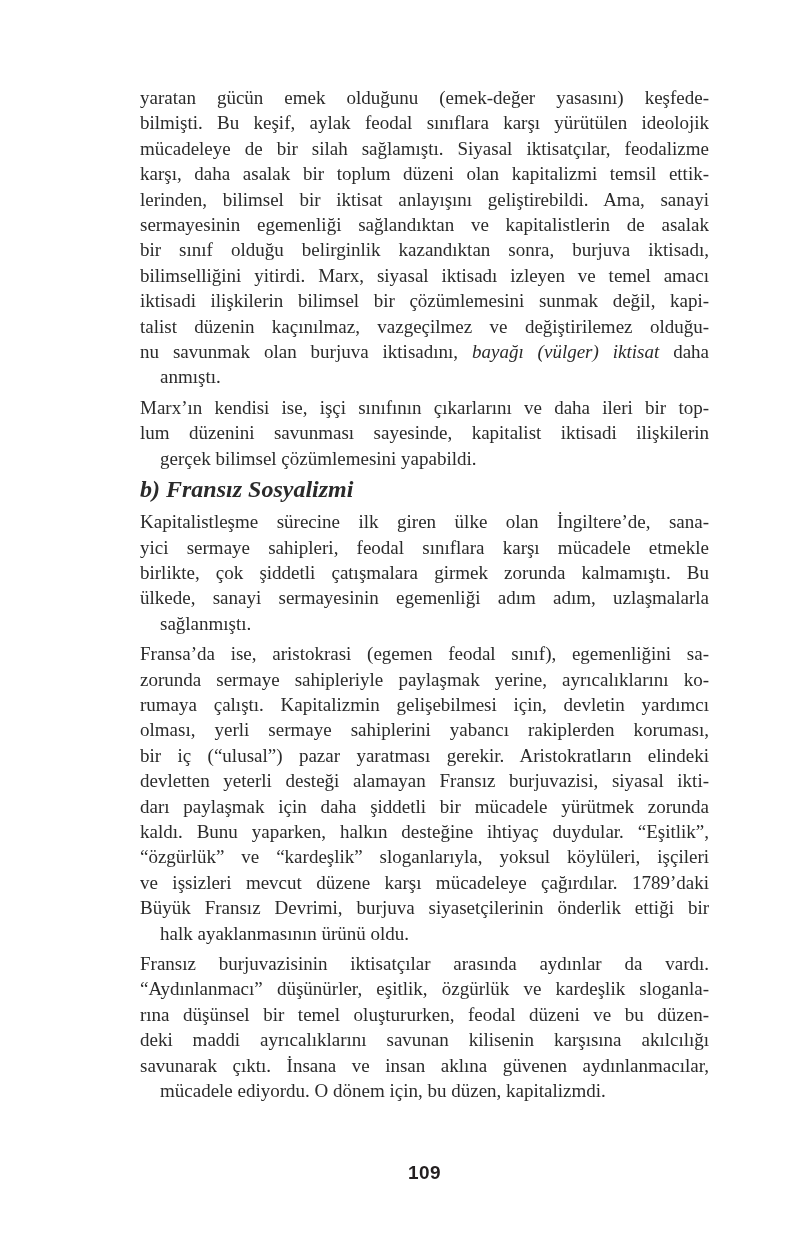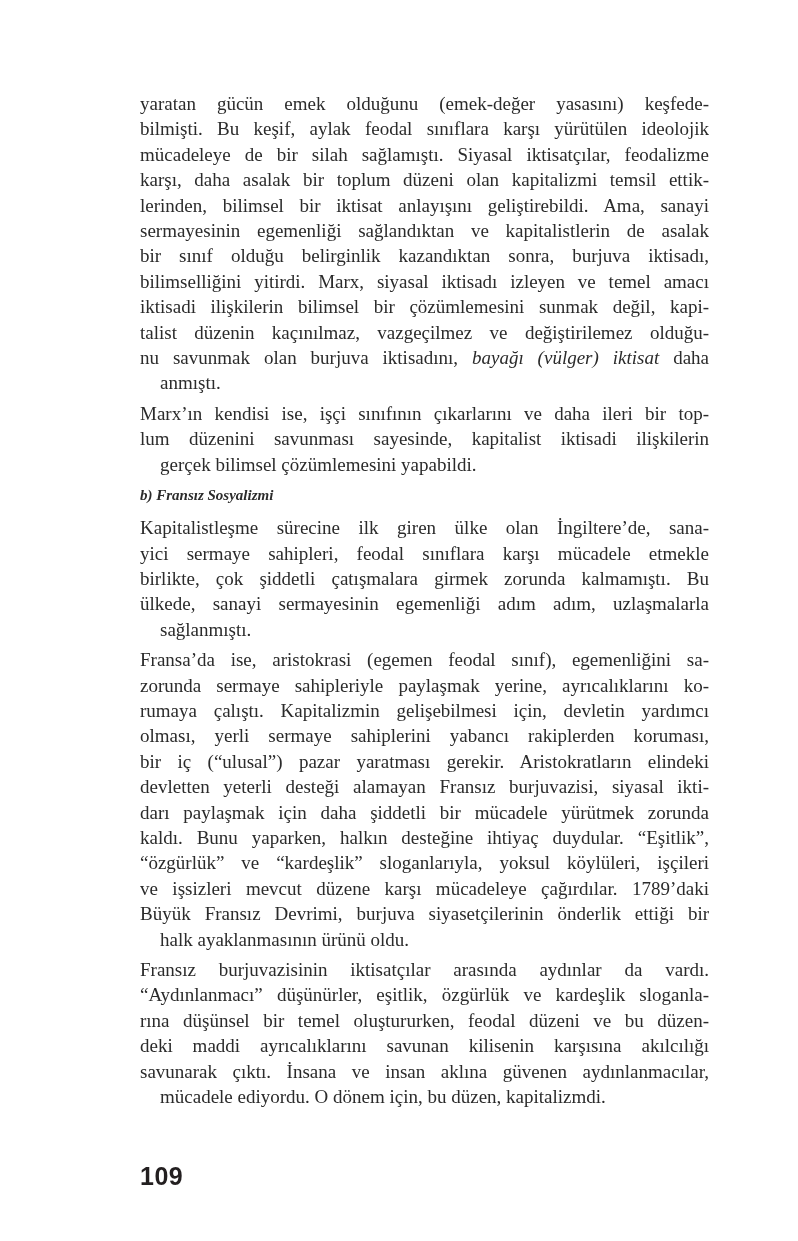--- a/index.html
+++ b/index.html
@@ -9,55 +9,55 @@
     font-family: "Liberation Serif", serif;
   }
   .page {
     position: relative;
     width: 798px; height: 1241px;
     background: #ffffff;
     overflow: hidden;
   }
   .text-block {
     position: absolute;
-    left: 140px; top: 91px;
+    left: 140px; top: 85px;
     width: 569px;
     color: #2b2b2b;
     font-size: 19px;
     line-height: 25.4px;
   }
   .para { margin: 0 0 5px 0; padding: 0; }
   .line {
     display: block;
     text-align: justify;
     text-align-last: justify;
     word-spacing: -1.2px;
   }
   .line.end {
     text-align-last: left;
     word-spacing: 0;
     margin-left: 20px;
   }
   .line em { font-style: italic; }
   .subheading {
     margin: 3px 0 7px 0;
-    font-size: 15px;
+    font-size: 24px;
     line-height: 26px;
     font-weight: bold;
     font-style: italic;
     color: #2b2b2b;
   }
   .page-number {
     position: absolute;
     left: 140px; top: 1162px;
     width: 569px;
-    text-align: left;
+    text-align: center;
     font-family: "Liberation Sans", sans-serif;
     font-weight: bold;
-    font-size: 25px;
+    font-size: 19px;
     letter-spacing: 0.5px;
     color: #231f20;
   }
 </style>
 </head>
 <body>
 
 <div class="page">
   <main class="text-block">
 

